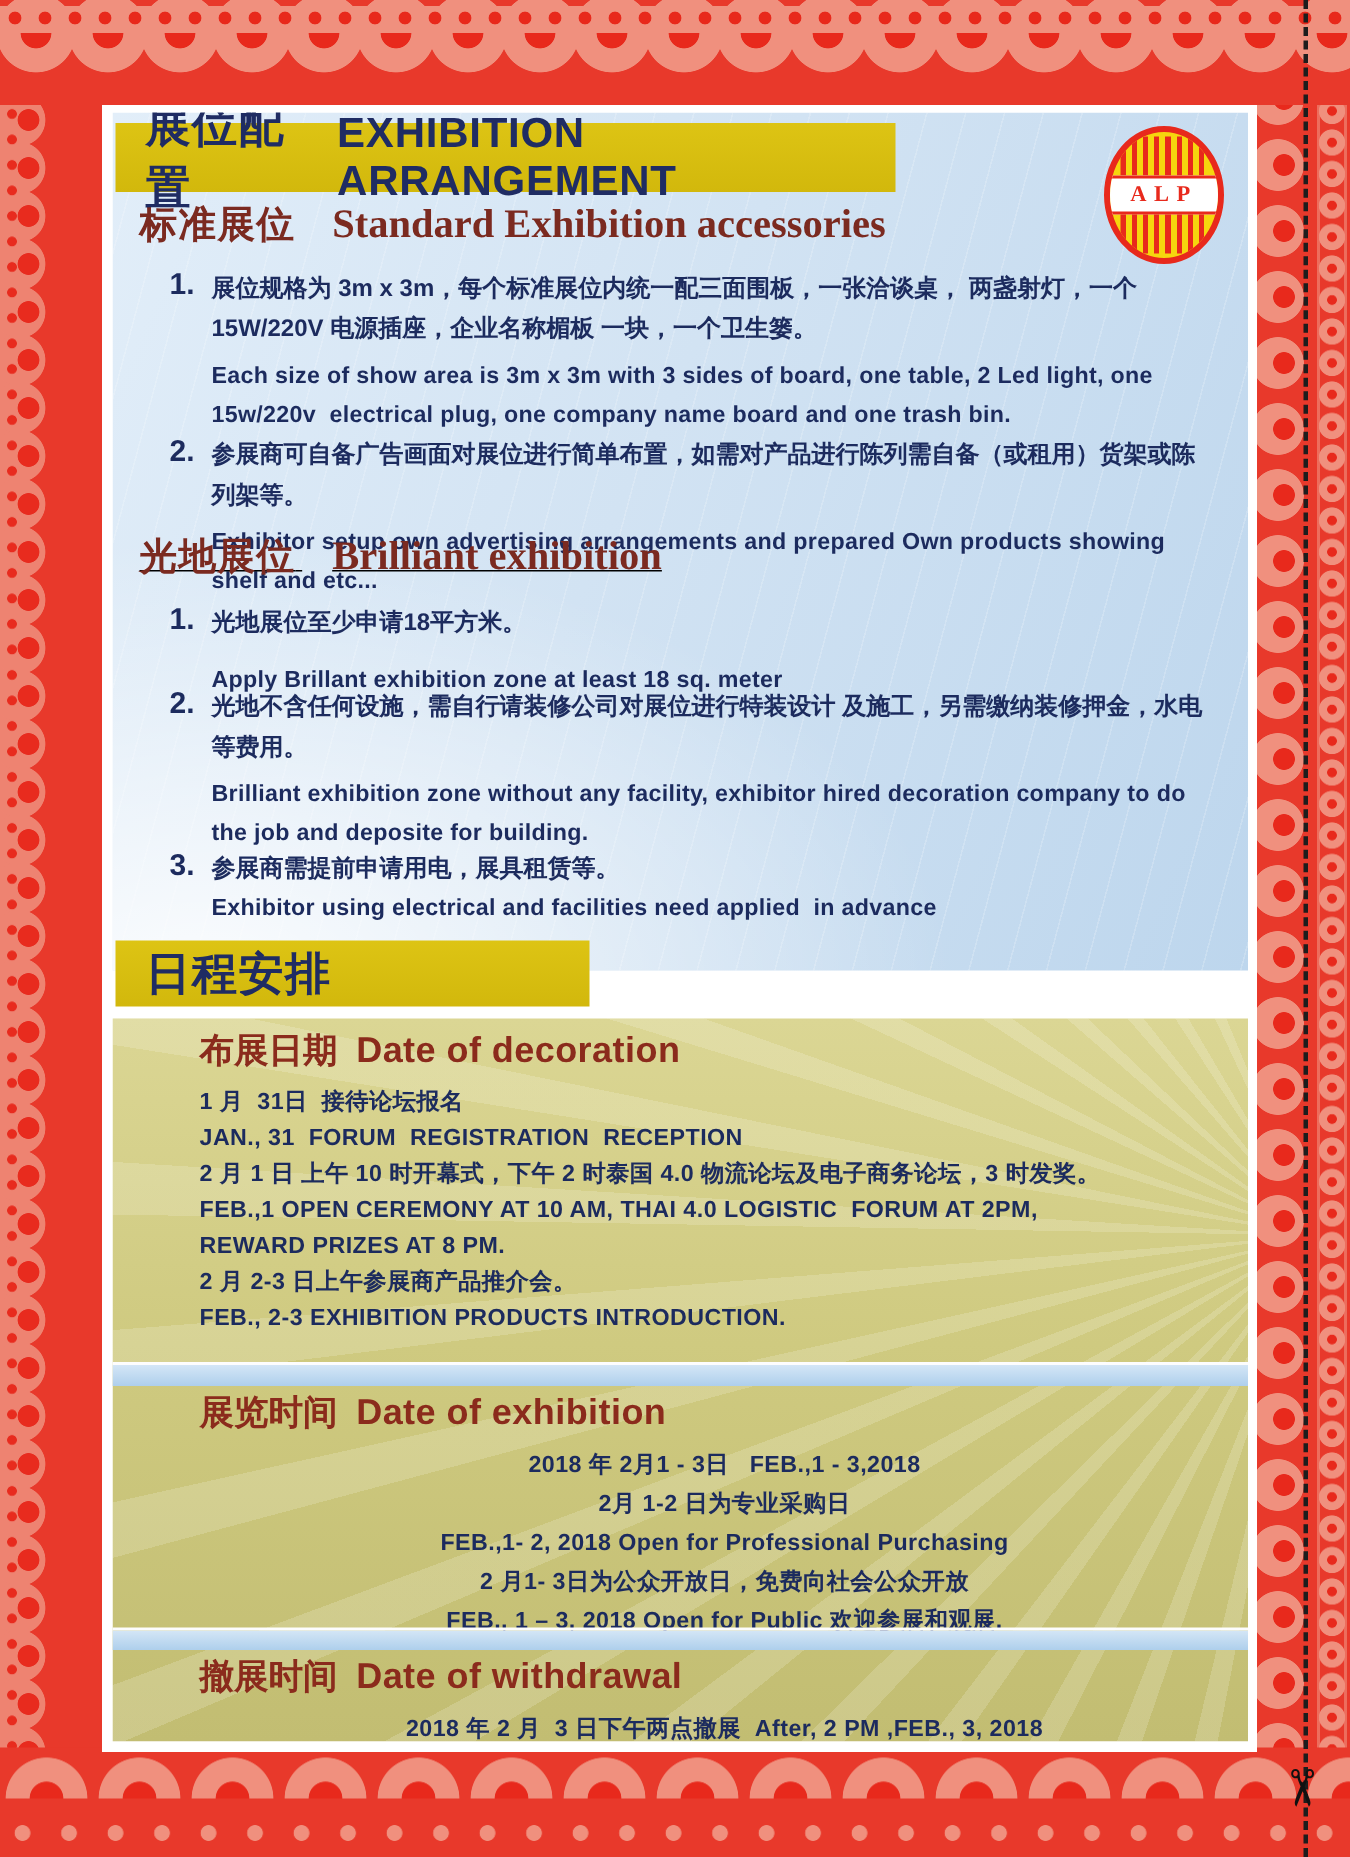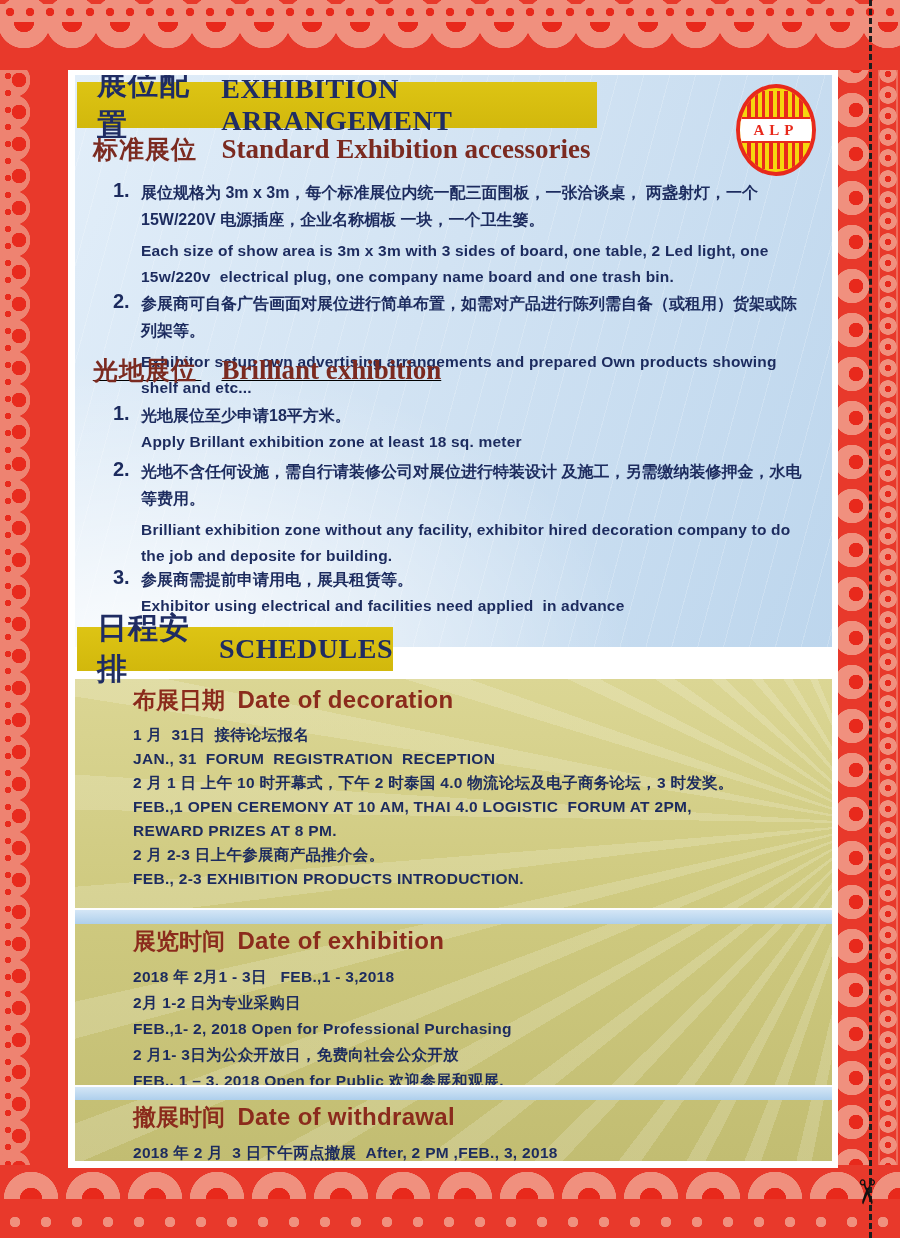--- a/index.html
+++ b/index.html
@@ -87,21 +87,21 @@
     opacity:.7;pointer-events:none;
   }
   .divider{position:absolute;left:0;right:0;height:14px;z-index:2;
     border-top:2px solid #fdfdfd;
     background:linear-gradient(180deg,#d4e6f6 0%,#aecfec 100%);}
 
   
   .banner{position:absolute;background:linear-gradient(180deg,#ddc414 0%,#d2b80c 100%);
     display:flex;align-items:center;padding-left:20px;z-index:3;}
   .banner .b-zh{font-size:30px;font-weight:bold;color:#1f2c63;letter-spacing:1px;}
-  .banner .b-en{font-family:Liberation Serif, serif;font-size:28px;font-weight:bold;color:#1f2c63;margin-left:12px;letter-spacing:.5px;}
+  .banner .b-en{font-family:Liberation Sans, sans-serif;font-size:28px;font-weight:bold;color:#1f2c63;margin-left:12px;letter-spacing:.5px;}
 
   
   .logo{position:absolute;left:661px;top:9px;width:72px;height:84px;border-radius:50%;
     background:#f6d60e;border:4px solid #e8291c;overflow:hidden;display:flex;flex-direction:column;z-index:3;}
   .logo-stripes{flex:1;margin:3px 7px 0 7px;
     background:repeating-linear-gradient(90deg,#e8291c 0 3.5px, rgba(0,0,0,0) 3.5px 7.5px);}
   .logo-stripes.bottom{margin:0 7px 3px 7px;}
   .logo-band{height:22px;background:#fff;border-top:2.5px solid #e8291c;border-bottom:2.5px solid #e8291c;
     display:flex;align-items:center;justify-content:center;
     font-family:"Liberation Serif","DejaVu Serif",serif;font-weight:bold;color:#e8291c;
@@ -116,21 +116,21 @@
   .item .zh{margin-left:28px;font-size:16px;line-height:27px;font-weight:bold;color:#1c2b5e;white-space:pre-wrap;}
   .item .en{margin-left:28px;margin-top:5px;font-size:15.5px;line-height:26px;font-weight:bold;color:#1c2b5e;letter-spacing:.2px;white-space:pre-wrap;}
 
   
   .sched{position:absolute;left:58px;width:700px;z-index:2;}
   .sched-head .sh-zh{font-size:23px;font-weight:bold;color:#8b2b1c;}
   .sched-head .sh-en{font-size:24px;font-weight:bold;color:#8b2b1c;margin-left:8px;letter-spacing:.3px;}
   .sched-lines{margin-top:7px;}
   .sched-lines div{font-size:15.5px;font-weight:bold;color:#1c2b5e;letter-spacing:.3px;white-space:pre-wrap;}
   .lh24 .sched-lines div{line-height:24px;}
-  .lh26 .sched-lines div{line-height:26px;}
+  .lh26 .sched-lines div{line-height:26px;text-align:center;}
 </style>
 </head>
 <body>
 
 <div class="border-left"></div>
 <div class="border-right"></div>
 <div class="border-top"></div>
 <div class="border-bottom"></div>
 <div class="cut-line"></div>
 <div class="scissors">✂</div>
@@ -171,38 +171,37 @@
       </div>
 
       <div class="sec-head" style="top:279px;text-decoration:underline;">
         <span class="h-zh">光地展位</span>
         <span class="h-en">Brilliant exhibition</span>
       </div>
 
       <div class="item" style="top:327px;">
         <span class="num">1.</span>
         <div class="zh">光地展位至少申请18平方米。</div>
-        <div class="en" style="margin-top:0;">Apply Brillant exhibition zone at least 18 sq. meter</div>
+        <div class="en" style="margin-top:12px;">Apply Brillant exhibition zone at least 18 sq. meter</div>
       </div>
 
       <div class="item" style="top:383px;">
         <span class="num">2.</span>
         <div class="zh">光地不含任何设施，需自行请装修公司对展位进行特装设计 及施工，另需缴纳装修押金，水电等费用。</div>
         <div class="en">Brilliant exhibition zone without any facility, exhibitor hired decoration company to do the job and deposite for building.</div>
       </div>
 
       <div class="item" style="top:491px;">
         <span class="num">3.</span>
         <div class="zh">参展商需提前申请用电，展具租赁等。</div>
         <div class="en" style="margin-top:0;">Exhibitor using electrical and facilities need applied  in advance</div>
       </div>
 
       <div class="banner" style="left:2px;top:552px;width:296px;height:44px;">
         <span class="b-zh">日程安排</span>
-        <span class="b-en">SCHEDULES</span>
       </div>
     </div>
 
     <div class="olive-sec">
 
       <div class="sched lh24" style="top:6px;">
         <div class="sched-head">
           <span class="sh-zh">布展日期</span>
           <span class="sh-en">Date of decoration</span>
         </div>

